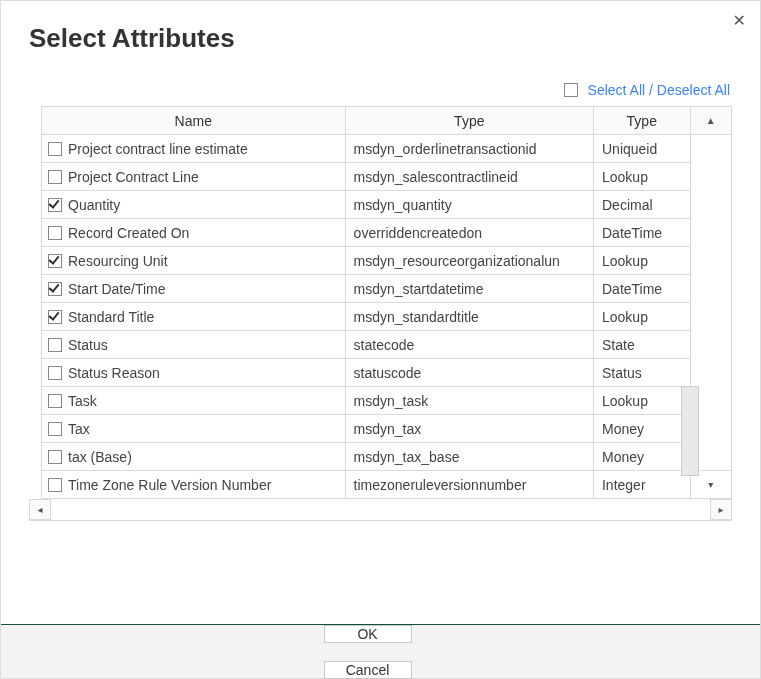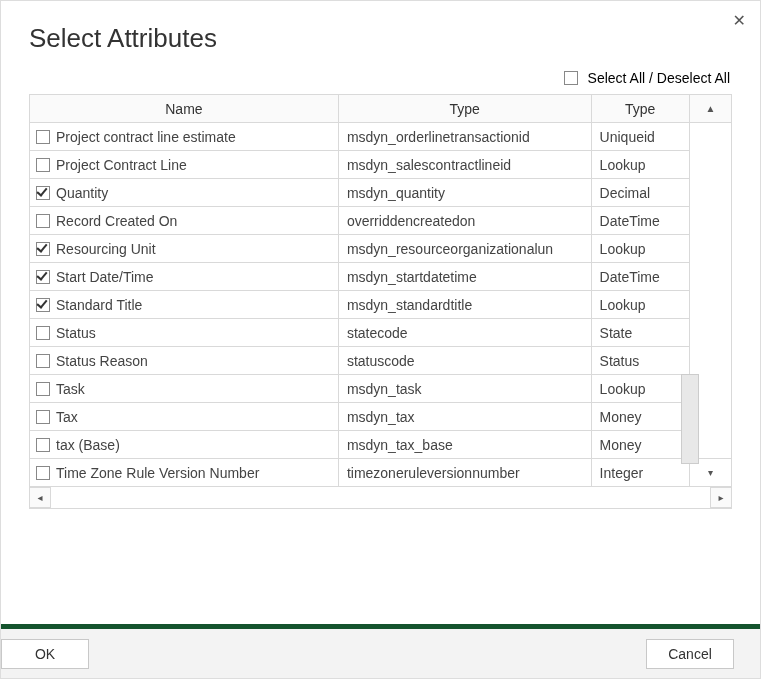--- a/index.html
+++ b/index.html
@@ -22,36 +22,37 @@
     position: absolute;
     top: 10px;
     right: 14px;
     font-size: 16px;
     color: #555;
     cursor: pointer;
     font-family: Arial, sans-serif;
   }
   .title {
     font-size: 26px;
-    font-weight: 400;
+    font-weight: 700;
     color: #333;
     padding: 22px 28px 10px 28px;
   }
   .select-all-row {
     text-align: right;
     padding: 6px 30px 8px 0;
-    color: #000000;
+    color: #3b82f6;
     font-size: 14px;
+    margin-top: 12px;
   }
   .select-all-row .cb {
     margin-right: 6px;
     vertical-align: -2px;
   }
   .grid-wrap {
-    margin: 0 28px 0 28px;
+    margin: 0 28px 0 40px;
     position: relative;
   }
   table {
     border-collapse: collapse;
     width: 100%;
     table-layout: fixed;
     font-size: 14px;
     color: #444;
   }
   th, td {
@@ -147,26 +148,27 @@
   }
   .hscroll .hleft { left: -1px; }
   .hscroll .hright { right: -1px; }
   .button-bar {
     position: absolute;
     bottom: 0;
     left: 0;
     right: 0;
     height: 54px;
     background: #f3f3f3;
-    border-top: 5px solid #14532d;
+    border-top: 1px solid #14532d;
     display: flex;
     justify-content: space-between;
     align-items: center;
     padding-right: 26px;
     gap: 18px;
+    flex-direction: column;
   }
   .btn {
     min-width: 88px;
     height: 30px;
     background: #fff;
     border: 1px solid #c8c8c8;
     font-size: 14px;
     color: #333;
     cursor: pointer;
     padding: 0 16px;

